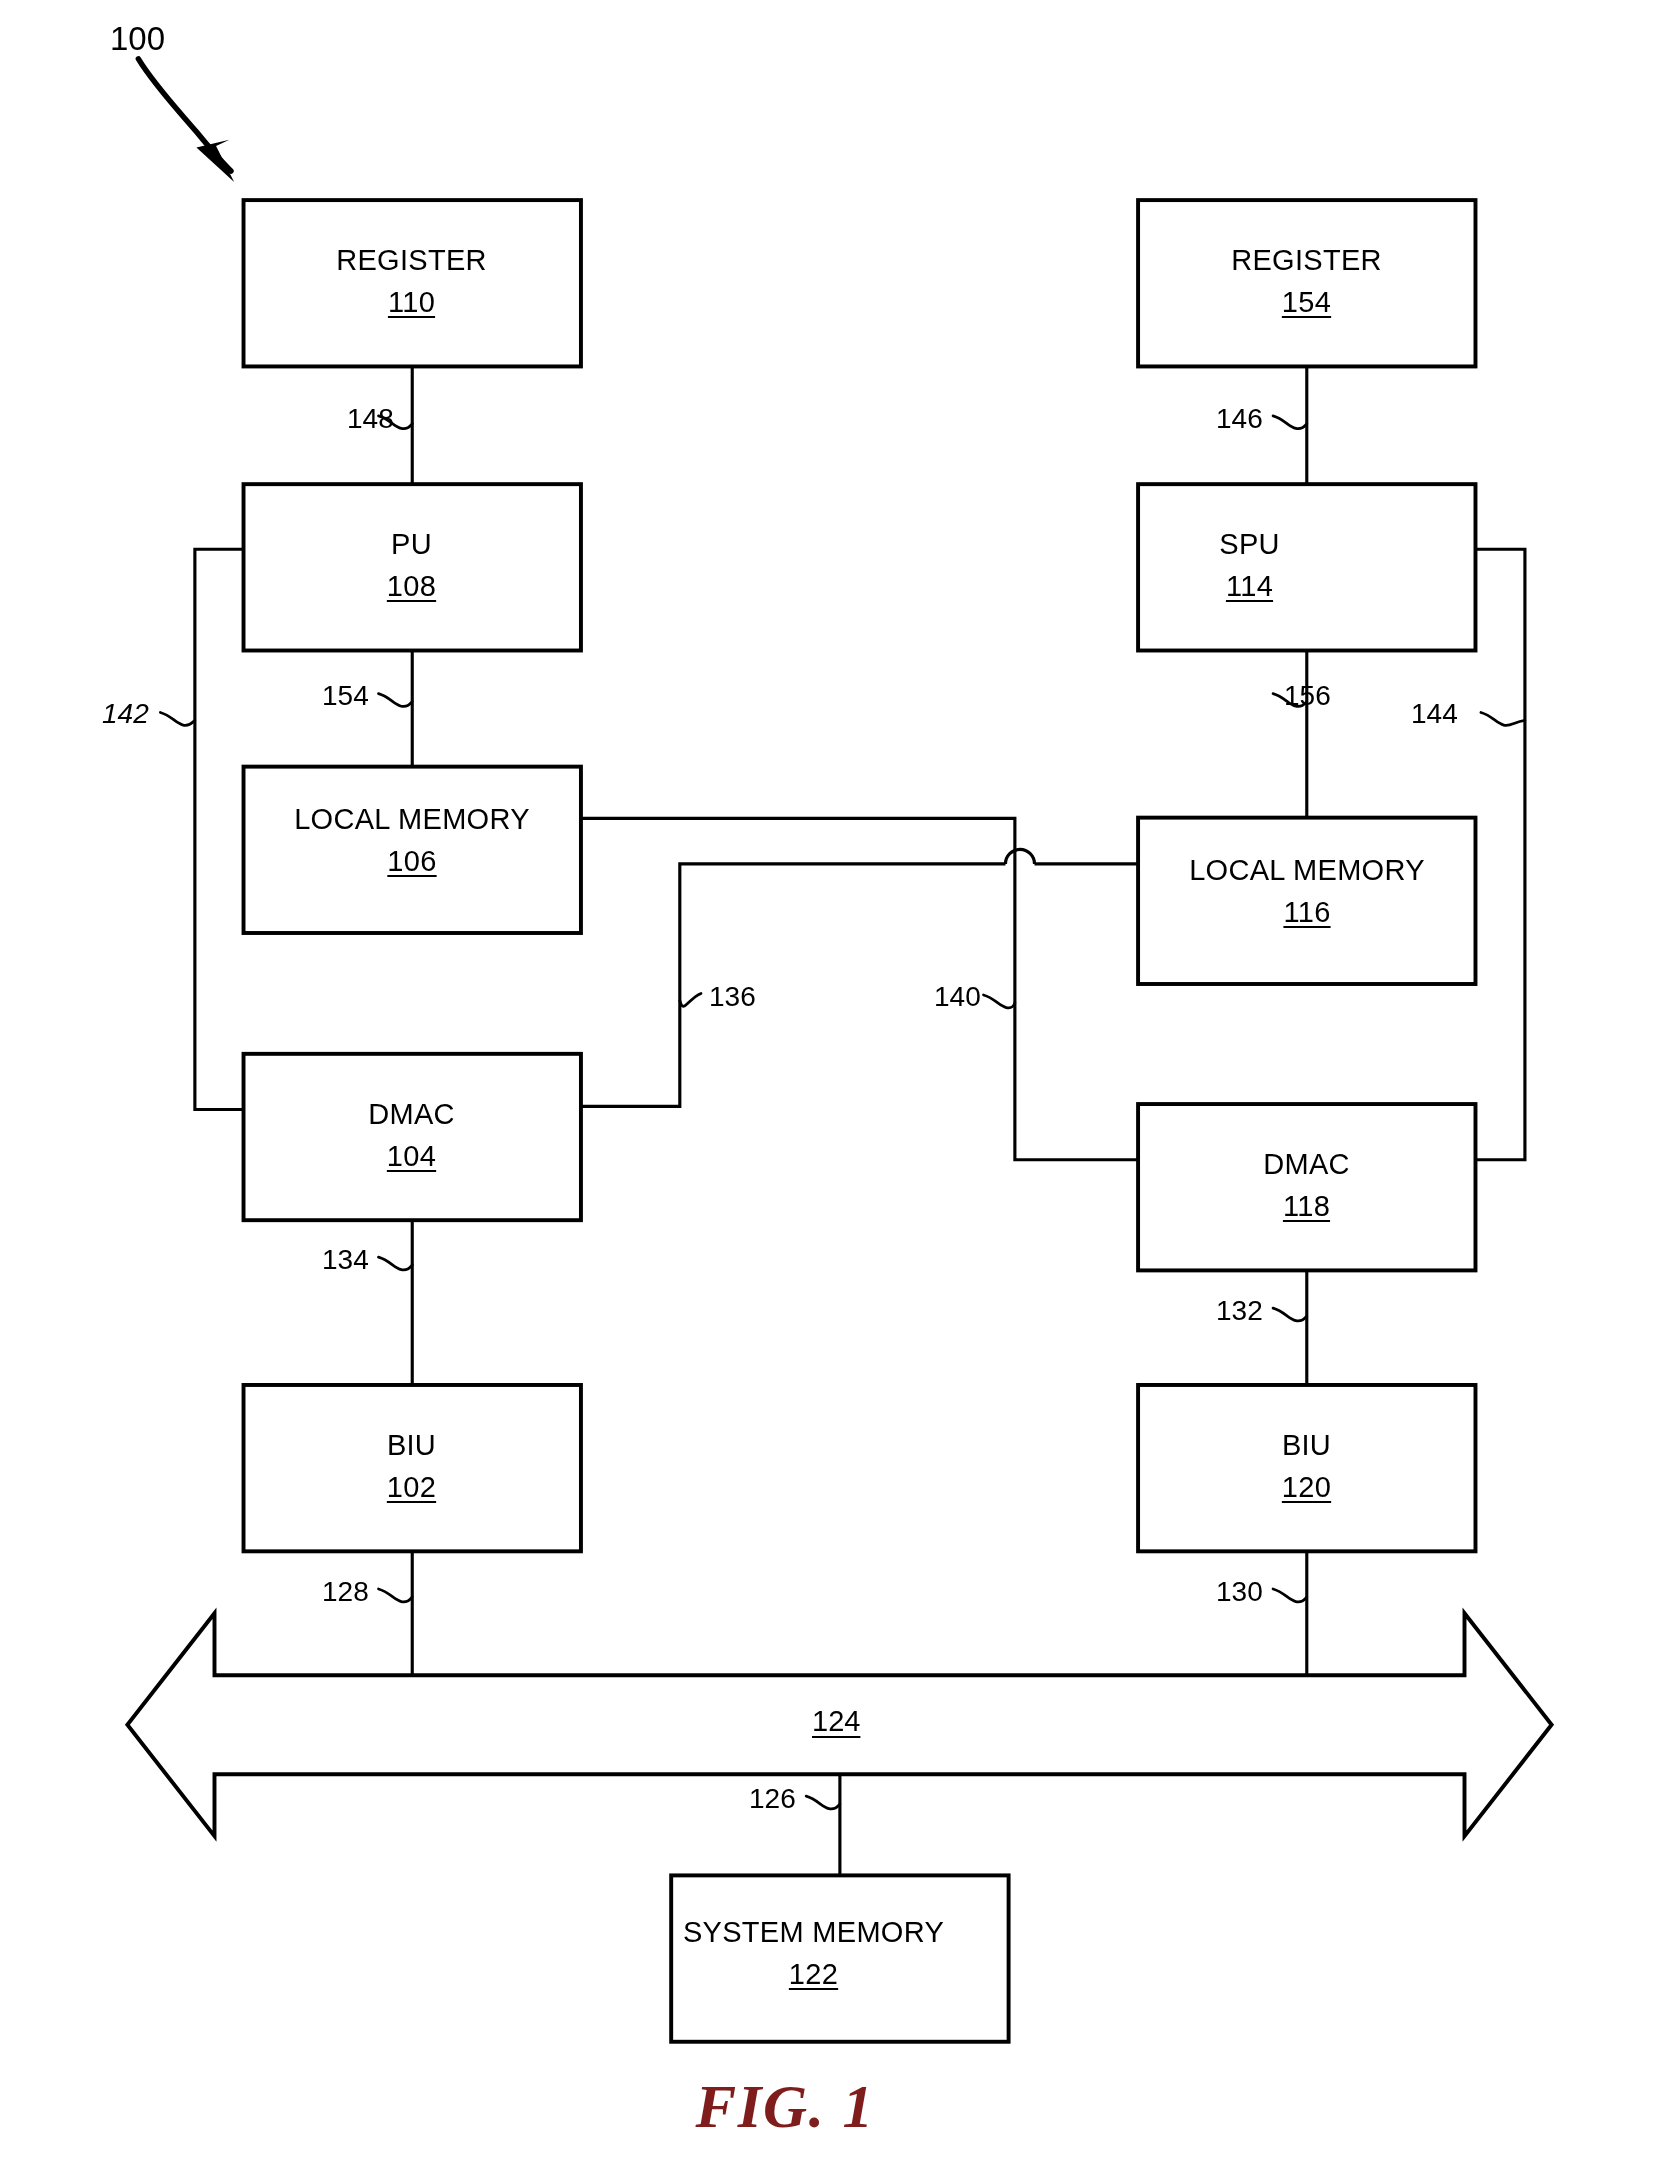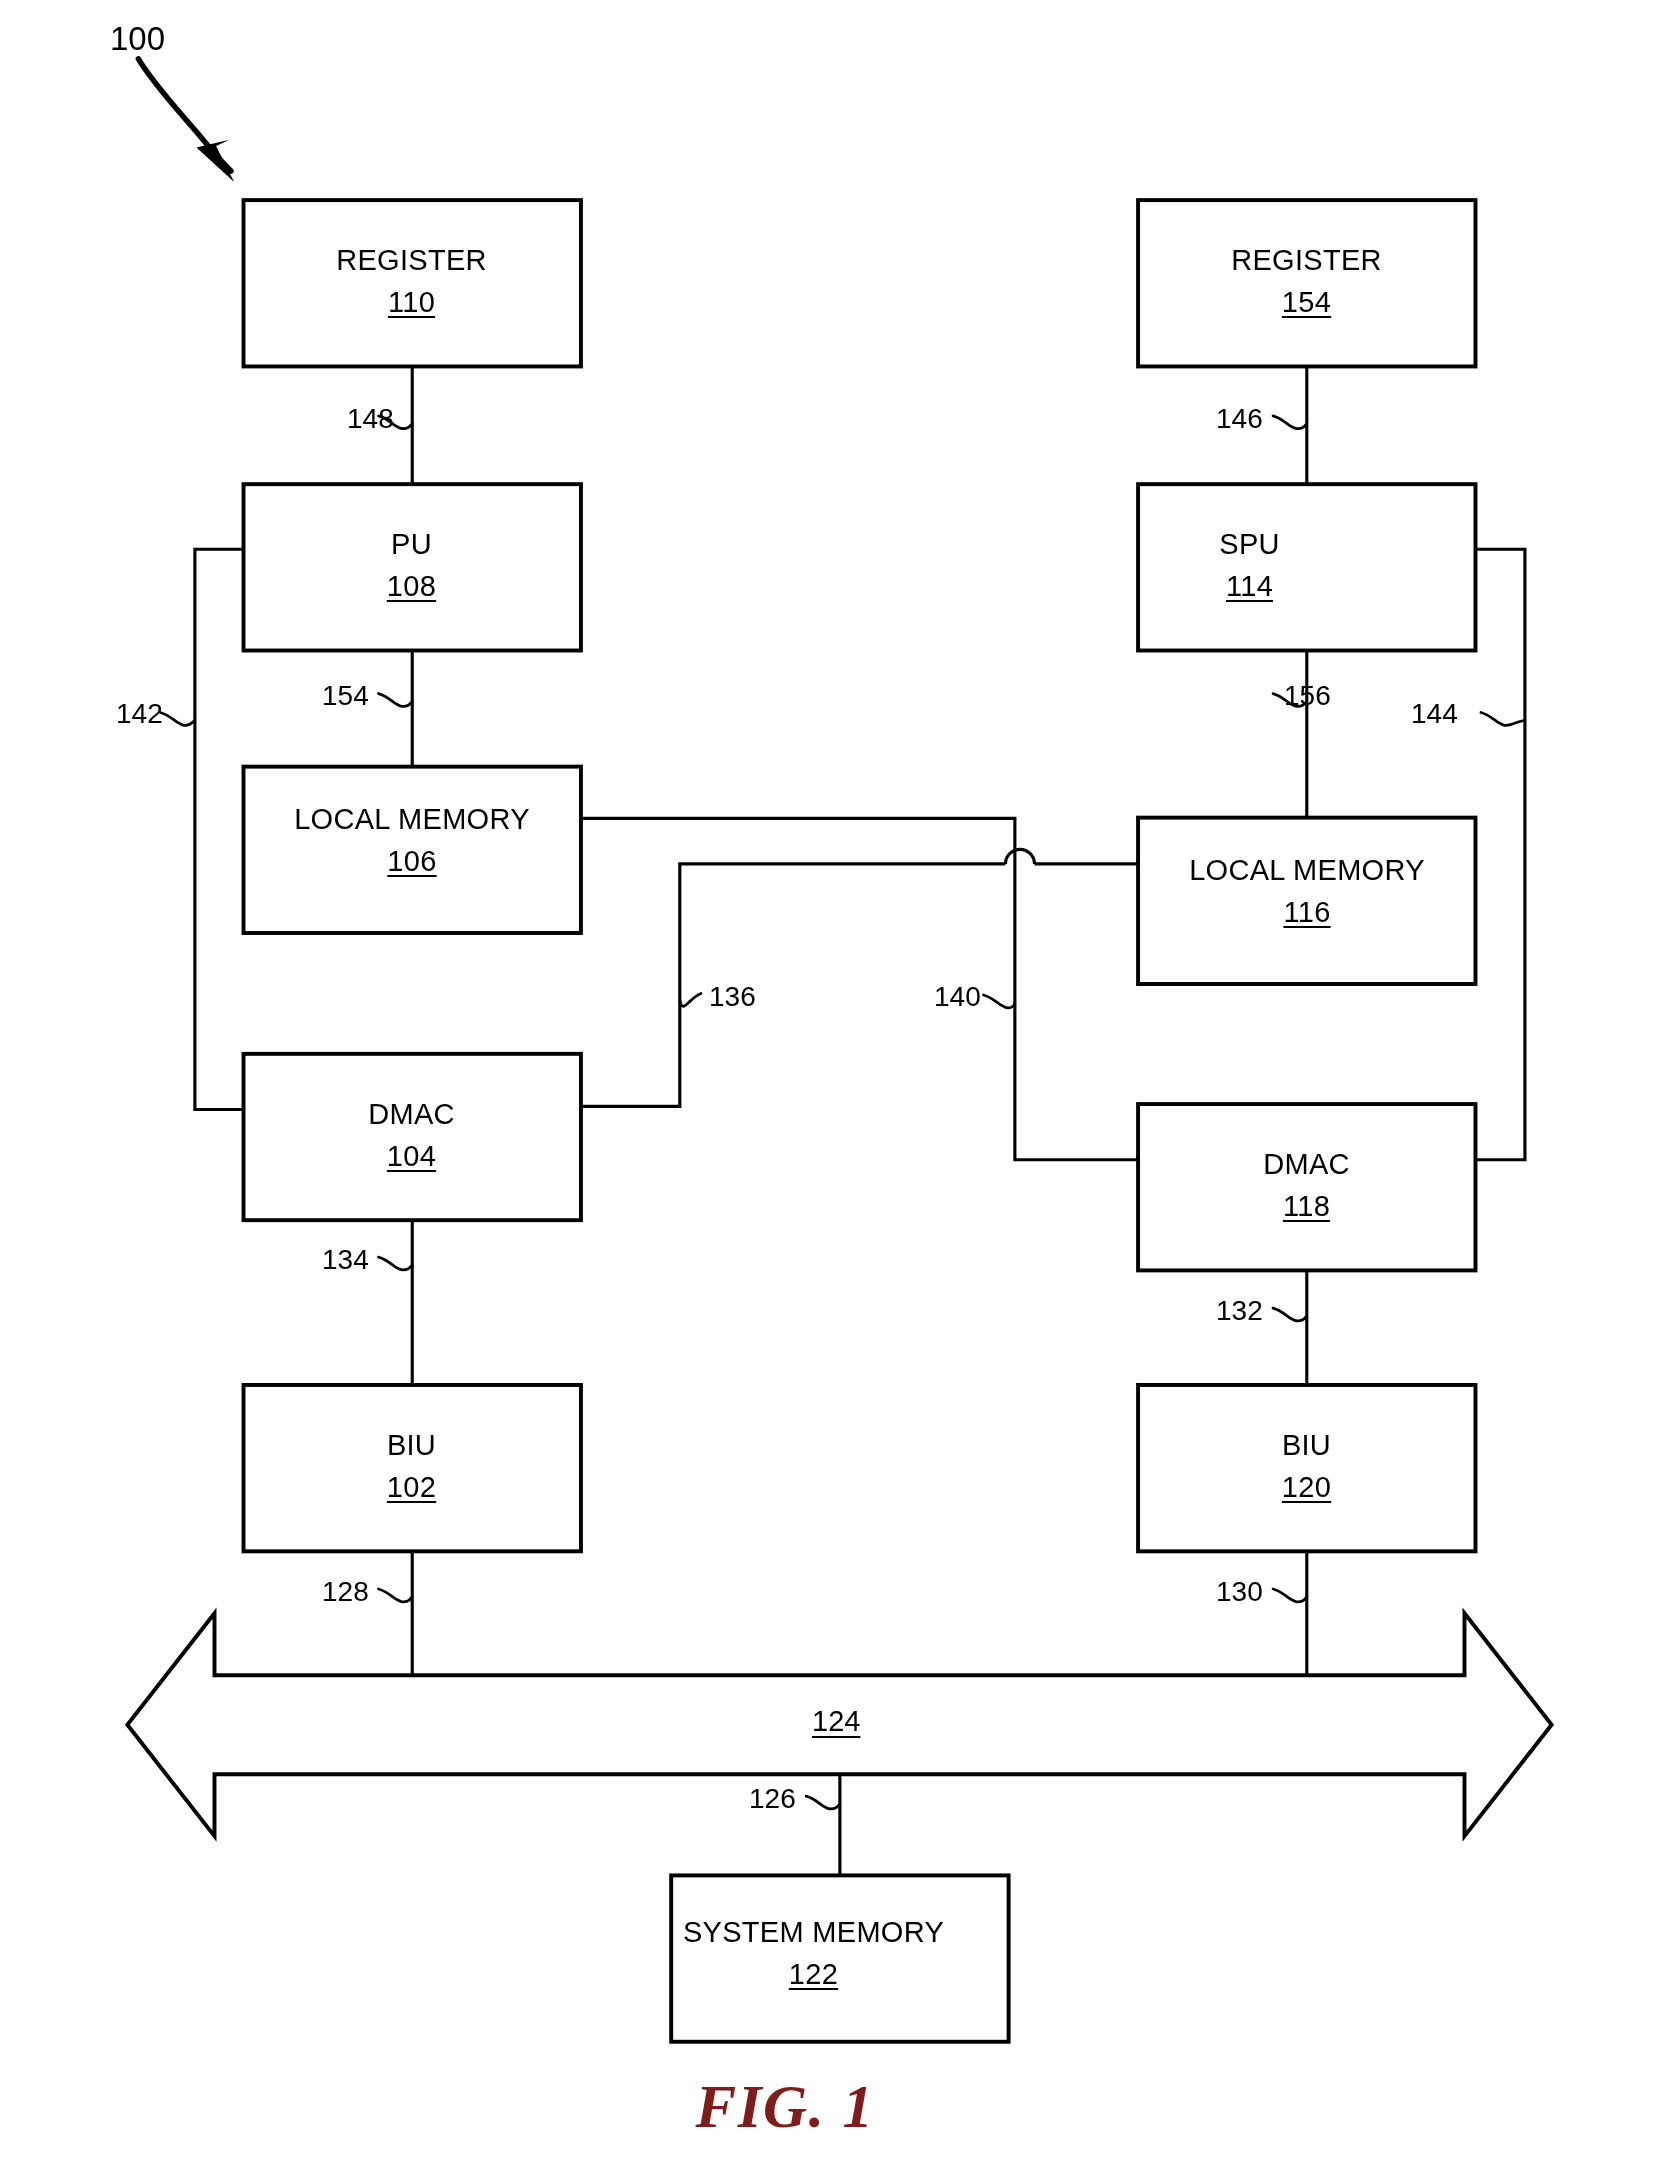--- a/index.html
+++ b/index.html
@@ -219,21 +219,21 @@
     <span>SYSTEM MEMORY</span>
     <span class="num">122</span>
   </div>
 
   <div class="ref-num" style="left:110px; top:19.6px; font-size:33px;">100</div>
 
   <div class="ref-num" style="left:322px; top:403px;margin-left:25px;">148</div>
   <div class="ref-num" style="left:1216px; top:403px;">146</div>
   <div class="ref-num" style="left:322px; top:680px;">154</div>
   <div class="ref-num" style="left:1284px; top:680px;">156</div>
-  <div class="ref-num" style="left:116px; top:698px;">142</div>
+  <div class="ref-num" style="left:102px; top:698px;font-style:italic;">142</div>
   <div class="ref-num" style="left:1411px; top:698px;">144</div>
   <div class="ref-num" style="left:709px; top:981px;">136</div>
   <div class="ref-num" style="left:934px; top:981px;">140</div>
   <div class="ref-num" style="left:322px; top:1244px;">134</div>
   <div class="ref-num" style="left:1216px; top:1295px;">132</div>
   <div class="ref-num" style="left:322px; top:1576px;">128</div>
   <div class="ref-num" style="left:1216px; top:1576px;">130</div>
   <div class="ref-num" style="left:749px; top:1783px;">126</div>
 
   <div class="bus-num" style="left:812px; top:1705px;">124</div>

